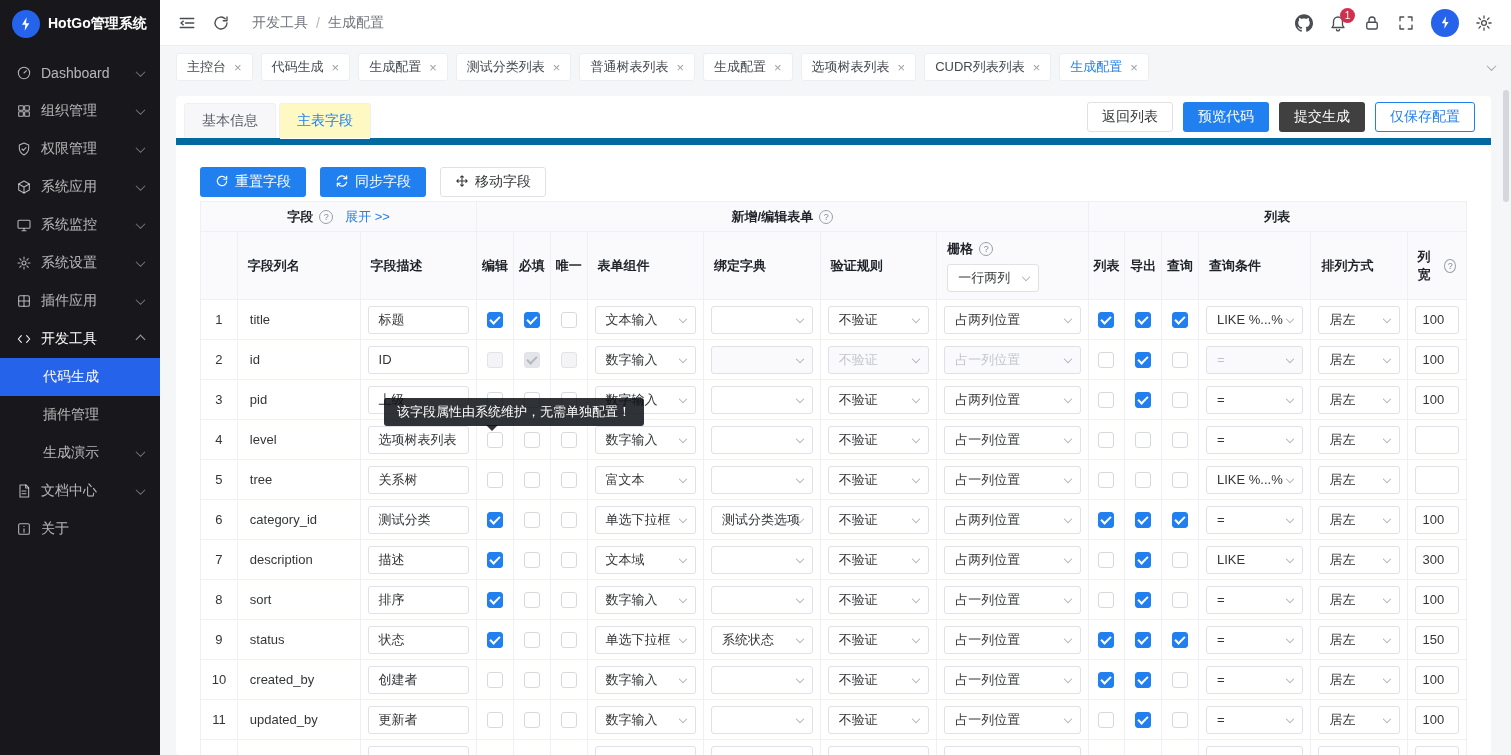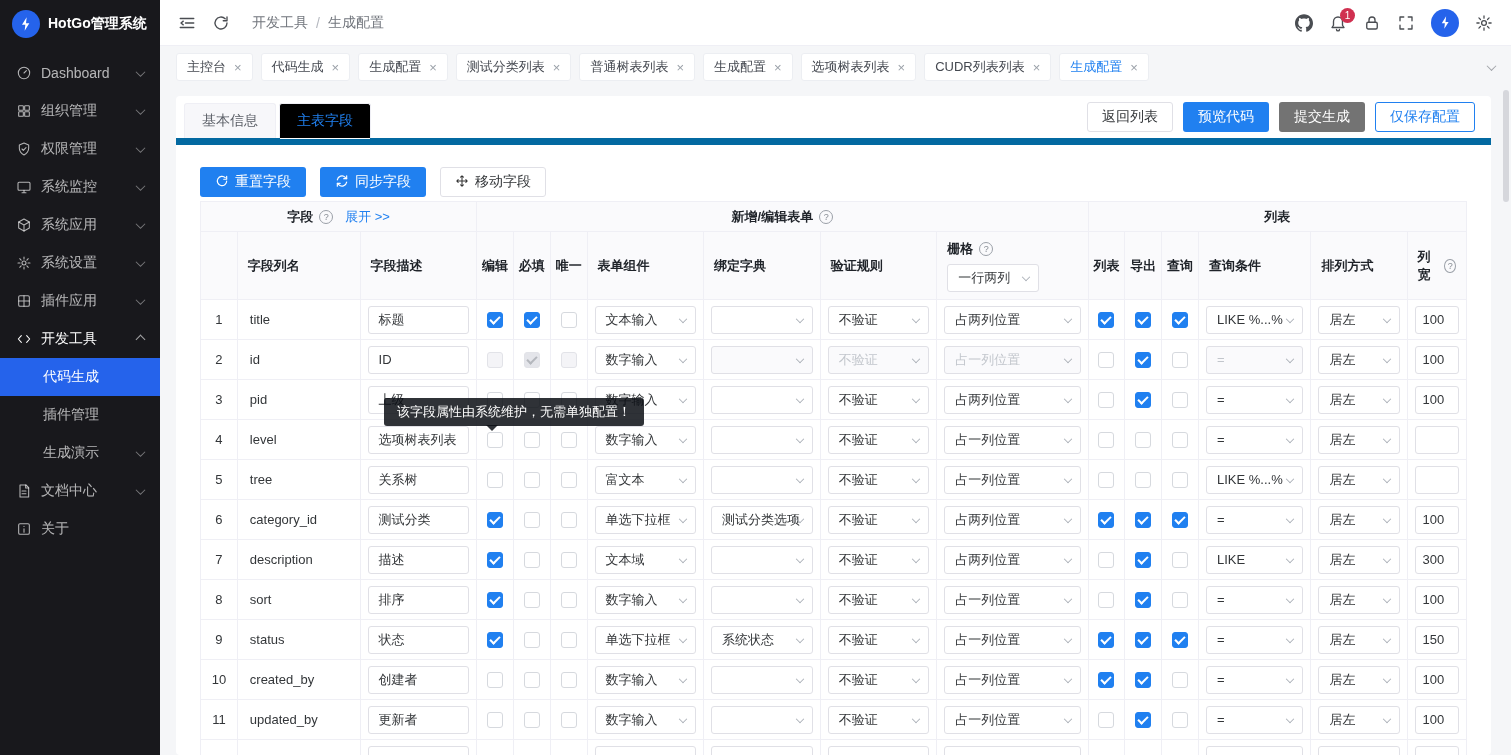--- a/index.html
+++ b/index.html
@@ -43,29 +43,29 @@
   .rtab { display:flex; align-items:center; gap:8px; height:28px; padding:0 10px; background:#fff; border:1px solid #eceef2; border-radius:3px; font-size:13px; color:#444850; cursor:pointer; white-space:nowrap; }
   .rtab.active { color:#2080f0; }
   .rtab .close { color:#9aa0a8; font-size:13px; line-height:1; }
   .tabbar-chevron { width:20px; display:flex; justify-content:center; cursor:pointer; color:#6b6f76; }
 
   
   .content { flex:1; background:#f5f6f8; padding:8px 20px 0 16px; min-height:0; }
   .card { background:#fff; border-radius:4px; height:100%; overflow:hidden; display:flex; flex-direction:column; }
   .card-tabs { display:flex; align-items:flex-end; padding:6px 16px 0 8px; border-bottom:7px solid #0369a1; gap:3px; }
   .ctab { padding:8px 17px; font-size:14px; color:#5a5e66; background:#f7f7fa; border:1px solid #efeff5; border-bottom:none; border-radius:3px 3px 0 0; cursor:pointer; position:relative; }
-  .ctab.active { background:#000000; color:#2080f0;text-align:right; }
+  .ctab.active { background:#fef9c3; color:#2080f0;text-align:right; }
   .ctab.active::after { content:""; position:absolute; left:0; right:0; bottom:-1px; height:1px; background:#fff; }
   .ct-spacer { flex:1; }
   .hdr-btns { display:flex; gap:10px; align-items:center; padding-bottom:6px; }
   .btn { height:30px; padding:0 14px; border-radius:3px; font-size:14px; display:inline-flex; align-items:center; gap:6px; cursor:pointer; border:1px solid transparent; white-space:nowrap; }
   .btn svg { width:14px; height:14px; }
   .btn-default { background:#fff; border-color:#e0e0e6; color:#333639; }
   .btn-primary { background:#2080f0; color:#fff; }
-  .btn-success { background:#737373; color:#fff; }
+  .btn-success { background:#404040; color:#fff; }
   .btn-ghost { background:#fff; border-color:#2080f0; color:#2080f0; }
   .card-body { padding:0 24px; flex:1; min-height:0; }
   .actions { display:flex; gap:14px; margin:22px 0 4px 0; }
 
   
   .gen-table { width:100%; border-collapse:collapse; table-layout:fixed; font-size:13px; }
   .gen-table th, .gen-table td { border:1px solid #efeff5; }
   .gen-table thead th { background:#fafafc; color:#1f2329; font-weight:bold;margin-top:16px; }
   .gen-table .group-row th { height:30px; text-align:center; font-size:13px; }
   .gen-table .head-row th { height:68px; vertical-align:middle; text-align:left; padding:0 10px; }
@@ -141,35 +141,35 @@
             <path d="M12 3l7 3v5c0 4.8-3.2 7.9-7 10-3.8-2.1-7-5.2-7-10V6z"></path>
             <path d="M9 12l2 2 4-4"></path>
           </svg>
         </span>
         <span class="side-label">权限管理</span>
         <span class="chev down"></span>
       </div>
       <div class="side-item">
         <span class="side-icon">
           <svg viewBox="0 0 24 24" fill="none" stroke="currentColor" stroke-width="1.6" stroke-linecap="round" stroke-linejoin="round">
-            <rect x="3" y="5" width="18" height="12" rx="1.5"></rect>
-            <path d="M9 20.5h6M12 17v3.5"></path>
+            <path d="M12 3l8 4.5v9L12 21l-8-4.5v-9z"></path>
+            <path d="M12 12l8-4.5M12 12v9M12 12L4 7.5"></path>
           </svg>
         </span>
-        <span class="side-label">系统监控</span>
+        <span class="side-label">系统应用</span>
         <span class="chev down"></span>
       </div>
       <div class="side-item">
         <span class="side-icon">
           <svg viewBox="0 0 24 24" fill="none" stroke="currentColor" stroke-width="1.6" stroke-linecap="round" stroke-linejoin="round">
-            <path d="M12 3l8 4.5v9L12 21l-8-4.5v-9z"></path>
-            <path d="M12 12l8-4.5M12 12v9M12 12L4 7.5"></path>
+            <rect x="3" y="5" width="18" height="12" rx="1.5"></rect>
+            <path d="M9 20.5h6M12 17v3.5"></path>
           </svg>
         </span>
-        <span class="side-label">系统应用</span>
+        <span class="side-label">系统监控</span>
         <span class="chev down"></span>
       </div>
       <div class="side-item">
         <span class="side-icon">
           <svg viewBox="0 0 24 24" fill="none" stroke="currentColor" stroke-width="1.6" stroke-linecap="round" stroke-linejoin="round">
             <circle cx="12" cy="12" r="3"></circle>
             <path d="M12 3v3M12 18v3M3 12h3M18 12h3M5.6 5.6l2.1 2.1M16.3 16.3l2.1 2.1M18.4 5.6l-2.1 2.1M7.7 16.3l-2.1 2.1"></path>
           </svg>
         </span>
         <span class="side-label">系统设置</span>

